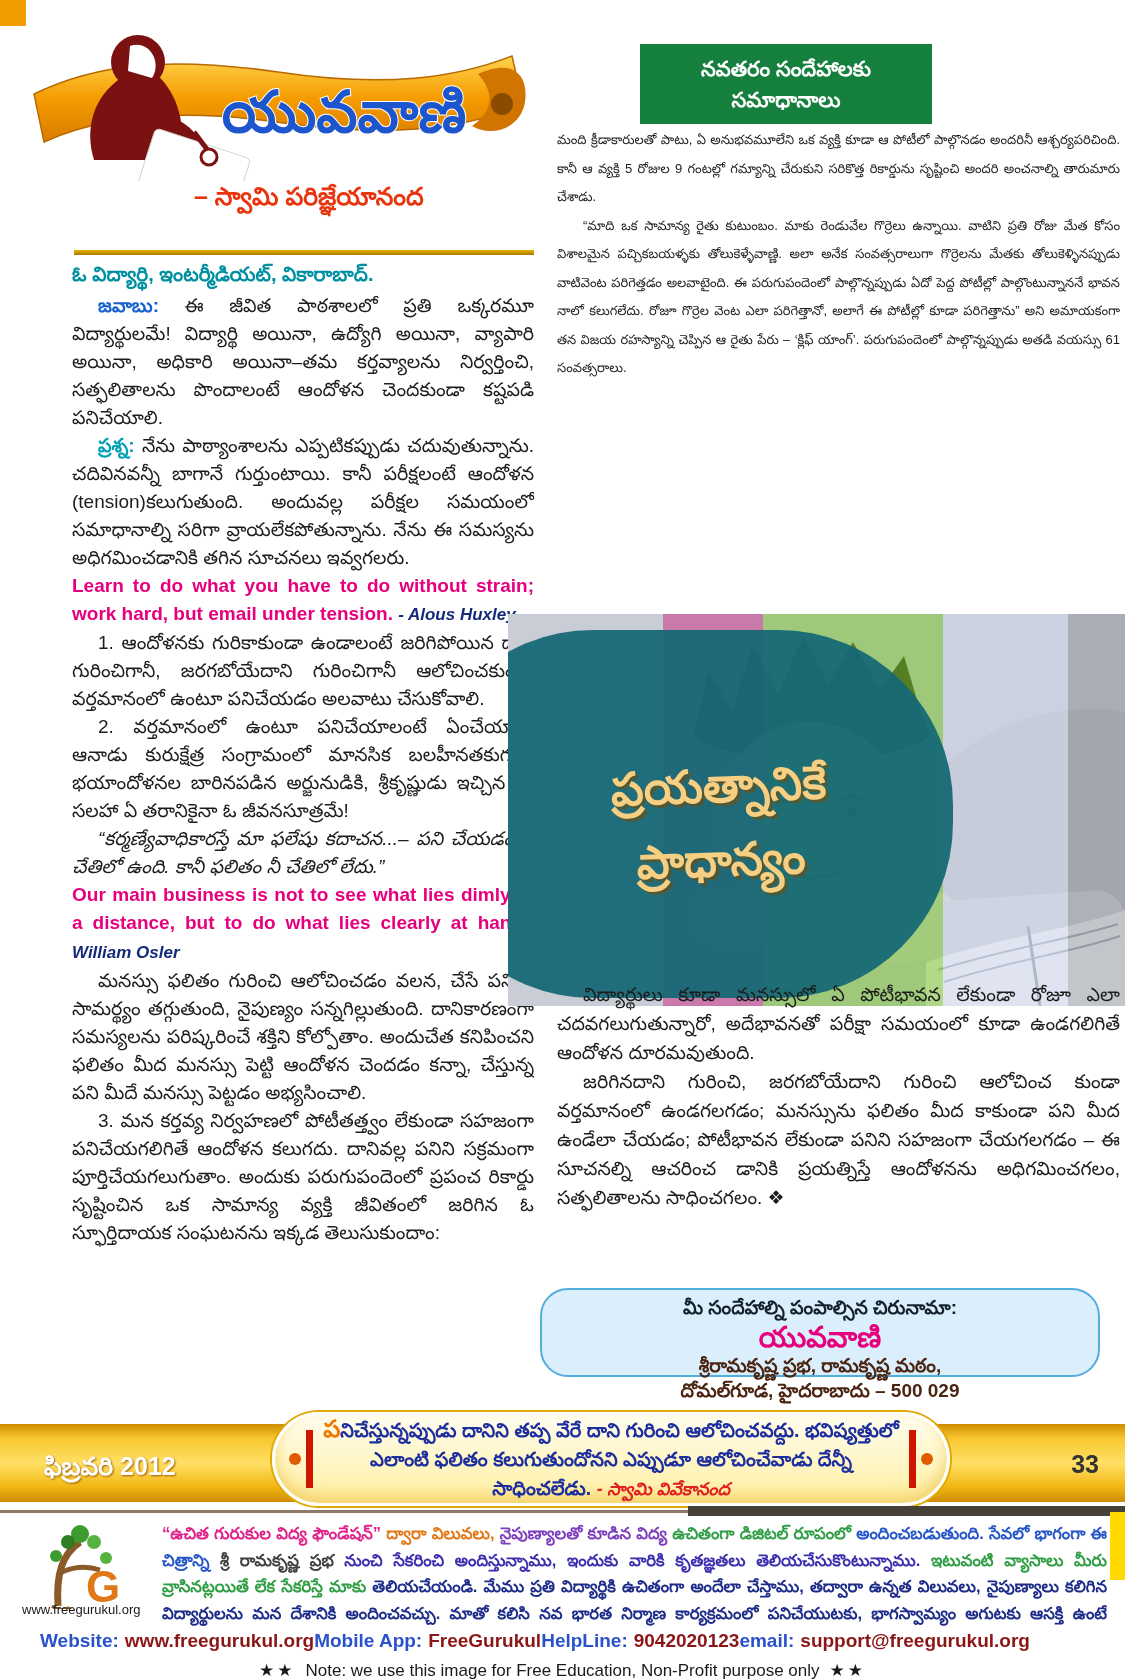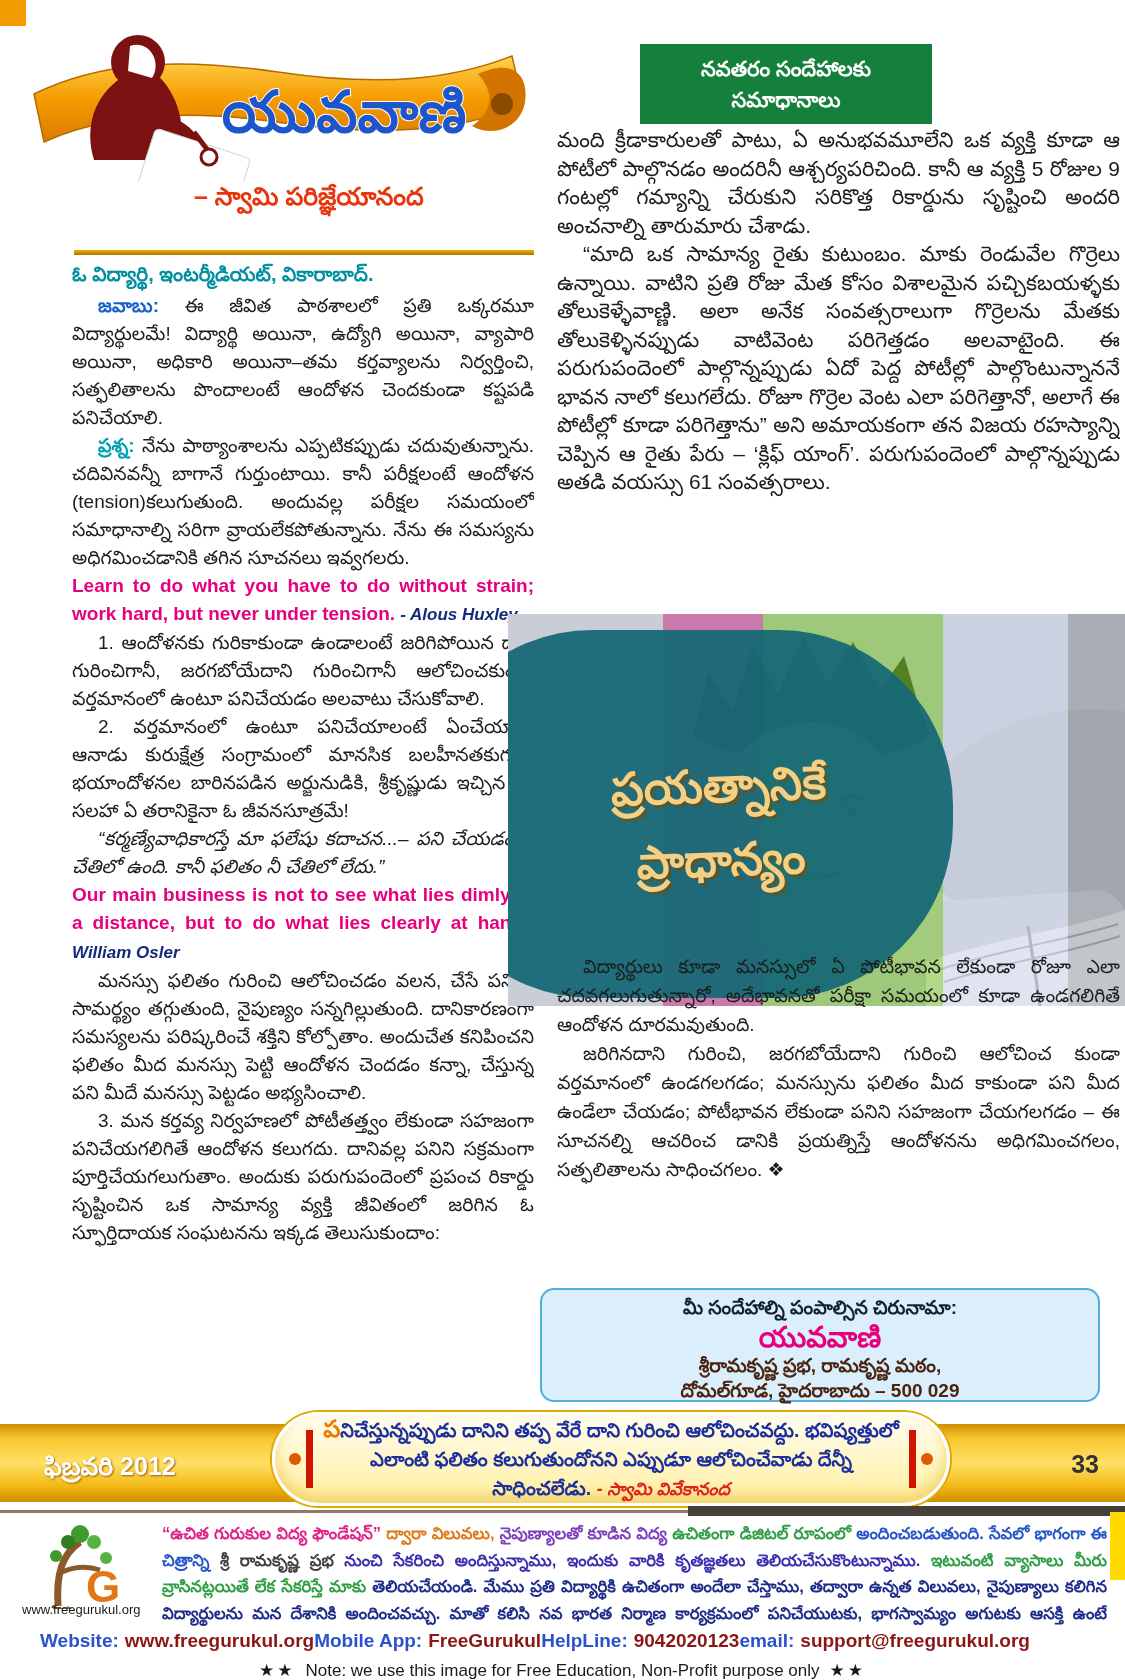--- a/index.html
+++ b/index.html
@@ -20,36 +20,36 @@
 
   
   .qa-box{left:640px;top:44px;width:292px;height:80px;background:#15803d;
           color:#fff;font-weight:bold;font-size:21px;text-align:center;
           display:flex;flex-direction:column;justify-content:center;line-height:1.5;}
 
   
   .col{color:#1c1c1c;text-align:justify;overflow:hidden;}
   .col p{margin:0;}
   .col-left{left:72px;top:260px;width:462px;height:1132px;font-size:19px;line-height:28px;}
-  .col-right-top{left:557px;top:126px;width:563px;height:486px;font-size:21px;line-height:28.5px;}
-  .col-right-bottom{left:557px;top:952px;width:563px;height:270px;font-size:19px;line-height:29px;}
+  .col-right-top{left:557px;top:126px;width:563px;height:486px;font-size:13px;line-height:28.5px;}
+  .col-right-bottom{left:557px;top:980px;width:563px;height:270px;font-size:19px;line-height:29px;}
   .ind{text-indent:26px;}
   .asker{color:#0090a2;font-weight:bold;font-size:20px;margin-bottom:4px !important;}
   .q-label{color:#00a0b4;font-weight:bold;}
   .a-label{color:#1560cf;font-weight:bold;}
   .quote-en{color:#e6007e;font-weight:bold;}
   .quote-author{color:#152a78;font-weight:bold;font-style:italic;font-size:17px;}
   .gita{font-style:italic;}
 
   
   .photo{left:508px;top:614px;width:617px;height:392px;overflow:hidden;}
 
   
-  .address-box{left:540px;top:1288px;width:560px;height:114px;background:#daeffb;
-               border:2px solid #52aede;border-radius:14px;text-align:center;
+  .address-box{left:540px;top:1288px;width:560px;height:89px;background:#daeffb;
+               border:2px solid #52aede;border-radius:28px;text-align:center;
                box-sizing:border-box;padding-top:5px;}
   .address-intro{font-size:19px;font-weight:bold;color:#14202c;line-height:26px;}
   .address-title{font-size:29px;font-weight:bold;color:#e6007e;line-height:32px;}
   .address-line{font-size:19px;font-weight:bold;color:#4a2410;line-height:25px;}
 
   
   .footer-band{left:0;top:1424px;width:1125px;height:78px;
      background:linear-gradient(180deg,#cf8c00 0%,#f7c62e 18%,#ffe066 50%,#f2b814 80%,#cf8c00 100%);}
   .date{left:44px;top:1452px;color:#fff;font-size:25px;font-weight:bold;text-shadow:1px 1px 2px #a06000;}
   .pageno{right:26px;top:1450px;font-size:25px;font-weight:bold;color:#333;}
@@ -124,21 +124,21 @@
 
 <div class="abs col col-right-top">
   <p>మంది క్రీడాకారులతో పాటు, ఏ అనుభవమూలేని ఒక వ్యక్తి కూడా ఆ పోటీలో పాల్గొనడం అందరినీ ఆశ్చర్యపరిచింది. కానీ ఆ వ్యక్తి 5 రోజుల 9 గంటల్లో గమ్యాన్ని చేరుకుని సరికొత్త రికార్డును సృష్టించి అందరి అంచనాల్ని తారుమారు చేశాడు.</p>
   <p class="ind">“మాది ఒక సామాన్య రైతు కుటుంబం. మాకు రెండువేల గొర్రెలు ఉన్నాయి. వాటిని ప్రతి రోజు మేత కోసం విశాలమైన పచ్చికబయళ్ళకు తోలుకెళ్ళేవాణ్ణి. అలా అనేక సంవత్సరాలుగా గొర్రెలను మేతకు తోలుకెళ్ళినప్పుడు వాటివెంట పరిగెత్తడం అలవాటైంది. ఈ పరుగుపందెంలో పాల్గొన్నప్పుడు ఏదో పెద్ద పోటీల్లో పాల్గొంటున్నాననే భావన నాలో కలుగలేదు. రోజూ గొర్రెల వెంట ఎలా పరిగెత్తానో, అలాగే ఈ పోటీల్లో కూడా పరిగెత్తాను” అని అమాయకంగా తన విజయ రహస్యాన్ని చెప్పిన ఆ రైతు పేరు – ‘క్లిఫ్ యాంగ్’. పరుగుపందెంలో పాల్గొన్నప్పుడు అతడి వయస్సు 61 సంవత్సరాలు.</p>
 </div>
 
 <div class="abs col col-left">
   <p class="asker">ఓ విద్యార్థి, ఇంటర్మీడియట్, వికారాబాద్.</p>
   <p class="ind"><span class="a-label">జవాబు:</span><span> ఈ జీవిత పాఠశాలలో ప్రతి ఒక్కరమూ విద్యార్థులమే! విద్యార్థి అయినా, ఉద్యోగి అయినా, వ్యాపారి అయినా, అధికారి అయినా–తమ కర్తవ్యాలను నిర్వర్తించి, సత్ఫలితాలను పొందాలంటే ఆందోళన చెందకుండా కష్టపడి పనిచేయాలి.</span></p>
   <p class="ind"><span class="q-label">ప్రశ్న:</span><span> నేను పాఠ్యాంశాలను ఎప్పటికప్పుడు చదువుతున్నాను. చదివినవన్నీ బాగానే గుర్తుంటాయి. కానీ పరీక్షలంటే ఆందోళన (tension)కలుగుతుంది. అందువల్ల పరీక్షల సమయంలో సమాధానాల్ని సరిగా వ్రాయలేకపోతున్నాను. నేను ఈ సమస్యను అధిగమించడానికి తగిన సూచనలు ఇవ్వగలరు.</span></p>
-  <p><span class="quote-en">Learn to do what you have to do without strain; work hard, but never under tension. </span><span class="quote-author">- Alous Huxley</span></p>
+  <p><span class="quote-en">Learn to do what you have to do without strain; work hard, but email under tension. </span><span class="quote-author">- Alous Huxley</span></p>
   <p class="ind">1. ఆందోళనకు గురికాకుండా ఉండాలంటే జరిగిపోయిన దాని గురించిగానీ, జరగబోయేదాని గురించిగానీ ఆలోచించకుండా వర్తమానంలో ఉంటూ పనిచేయడం అలవాటు చేసుకోవాలి.</p>
   <p class="ind">2. వర్తమానంలో ఉంటూ పనిచేయాలంటే ఏంచేయాలో ఆనాడు కురుక్షేత్ర సంగ్రామంలో మానసిక బలహీనతకుగురై, భయాందోళనల బారినపడిన అర్జునుడికి, శ్రీకృష్ణుడు ఇచ్చిన ఈ సలహా ఏ తరానికైనా ఓ జీవనసూత్రమే!</p>
   <p class="ind gita">“కర్మణ్యేవాధికారస్తే మా ఫలేషు కదాచన...– పని చేయడం నీ చేతిలో ఉంది. కానీ ఫలితం నీ చేతిలో లేదు.”</p>
   <p><span class="quote-en">Our main business is not to see what lies dimly  at a distance, but to do what lies clearly at hand.</span><span class="quote-author">- William Osler</span></p>
   <p class="ind">మనస్సు ఫలితం గురించి ఆలోచించడం వలన, చేసే పనిలో సామర్థ్యం తగ్గుతుంది, నైపుణ్యం సన్నగిల్లుతుంది. దానికారణంగా సమస్యలను పరిష్కరించే శక్తిని కోల్పోతాం. అందుచేత కనిపించని ఫలితం మీద మనస్సు పెట్టి ఆందోళన చెందడం కన్నా, చేస్తున్న పని మీదే మనస్సు పెట్టడం అభ్యసించాలి.</p>
   <p class="ind">3. మన కర్తవ్య నిర్వహణలో పోటీతత్త్వం లేకుండా సహజంగా పనిచేయగలిగితే ఆందోళన కలుగదు. దానివల్ల పనిని సక్రమంగా పూర్తిచేయగలుగుతాం. అందుకు పరుగుపందెంలో ప్రపంచ రికార్డు సృష్టించిన ఒక సామాన్య వ్యక్తి జీవితంలో జరిగిన ఓ స్ఫూర్తిదాయక సంఘటనను ఇక్కడ తెలుసుకుందాం:</p>
 </div>
 
 <div class="abs photo">
   <svg width="617" height="392" viewBox="0 0 617 392" preserveAspectRatio="none">

